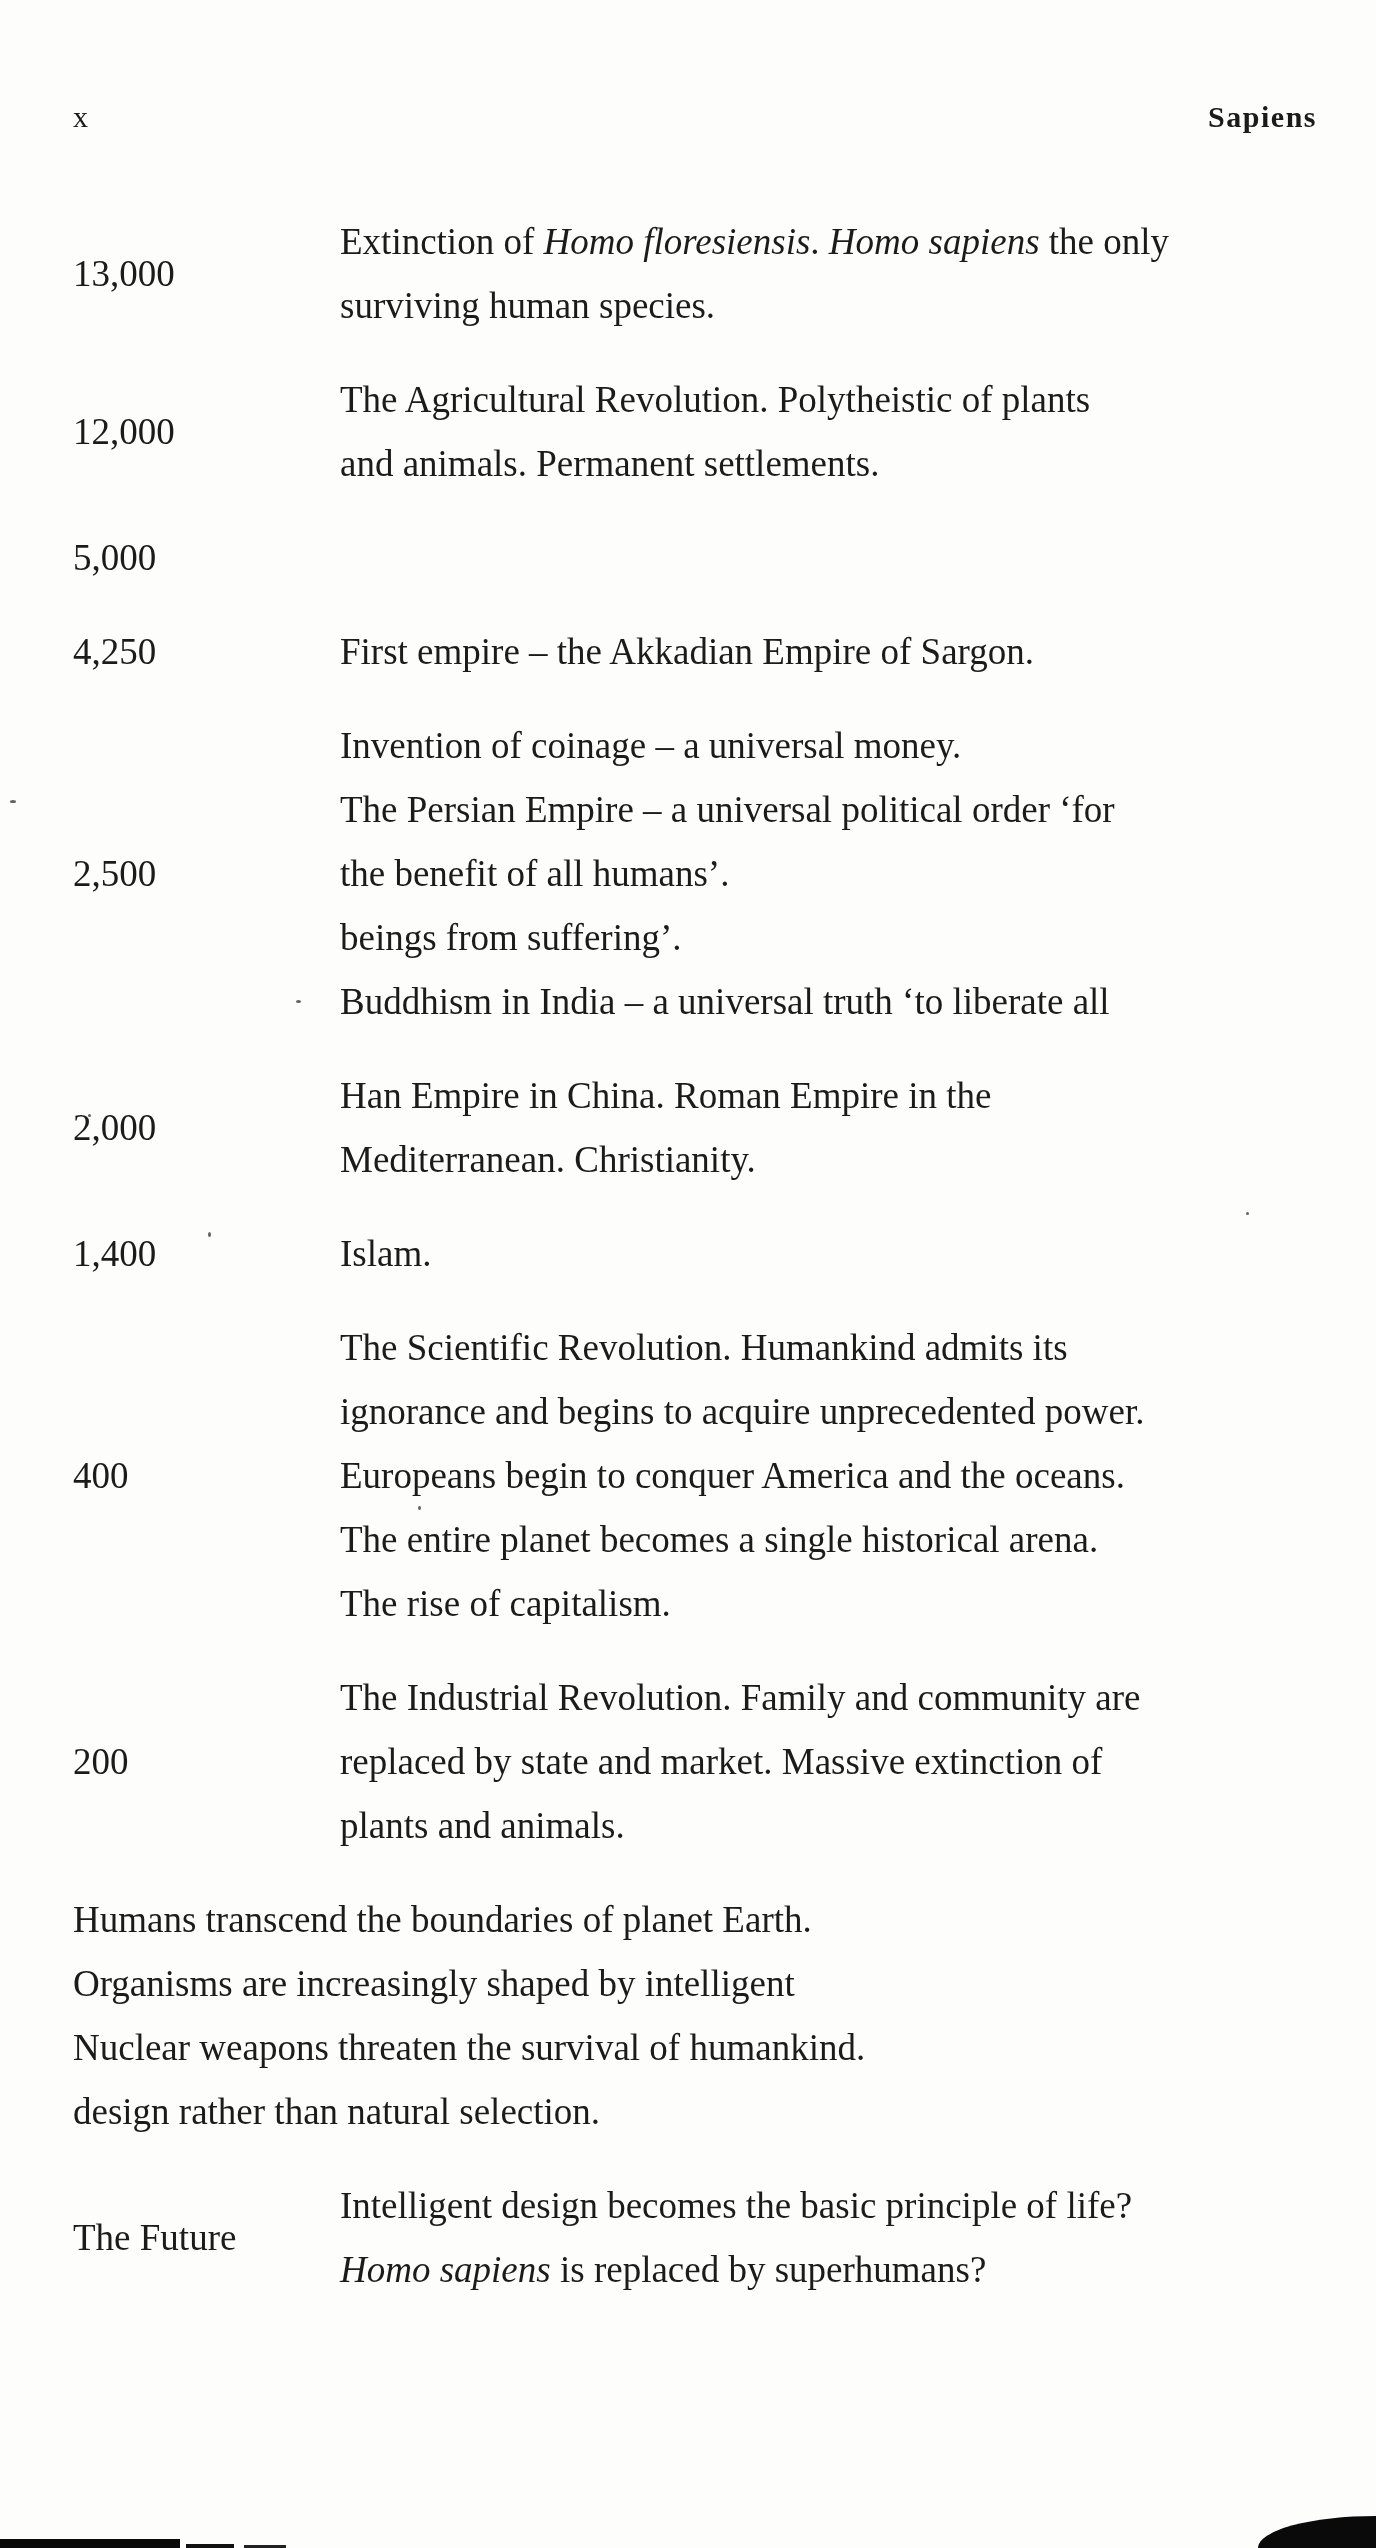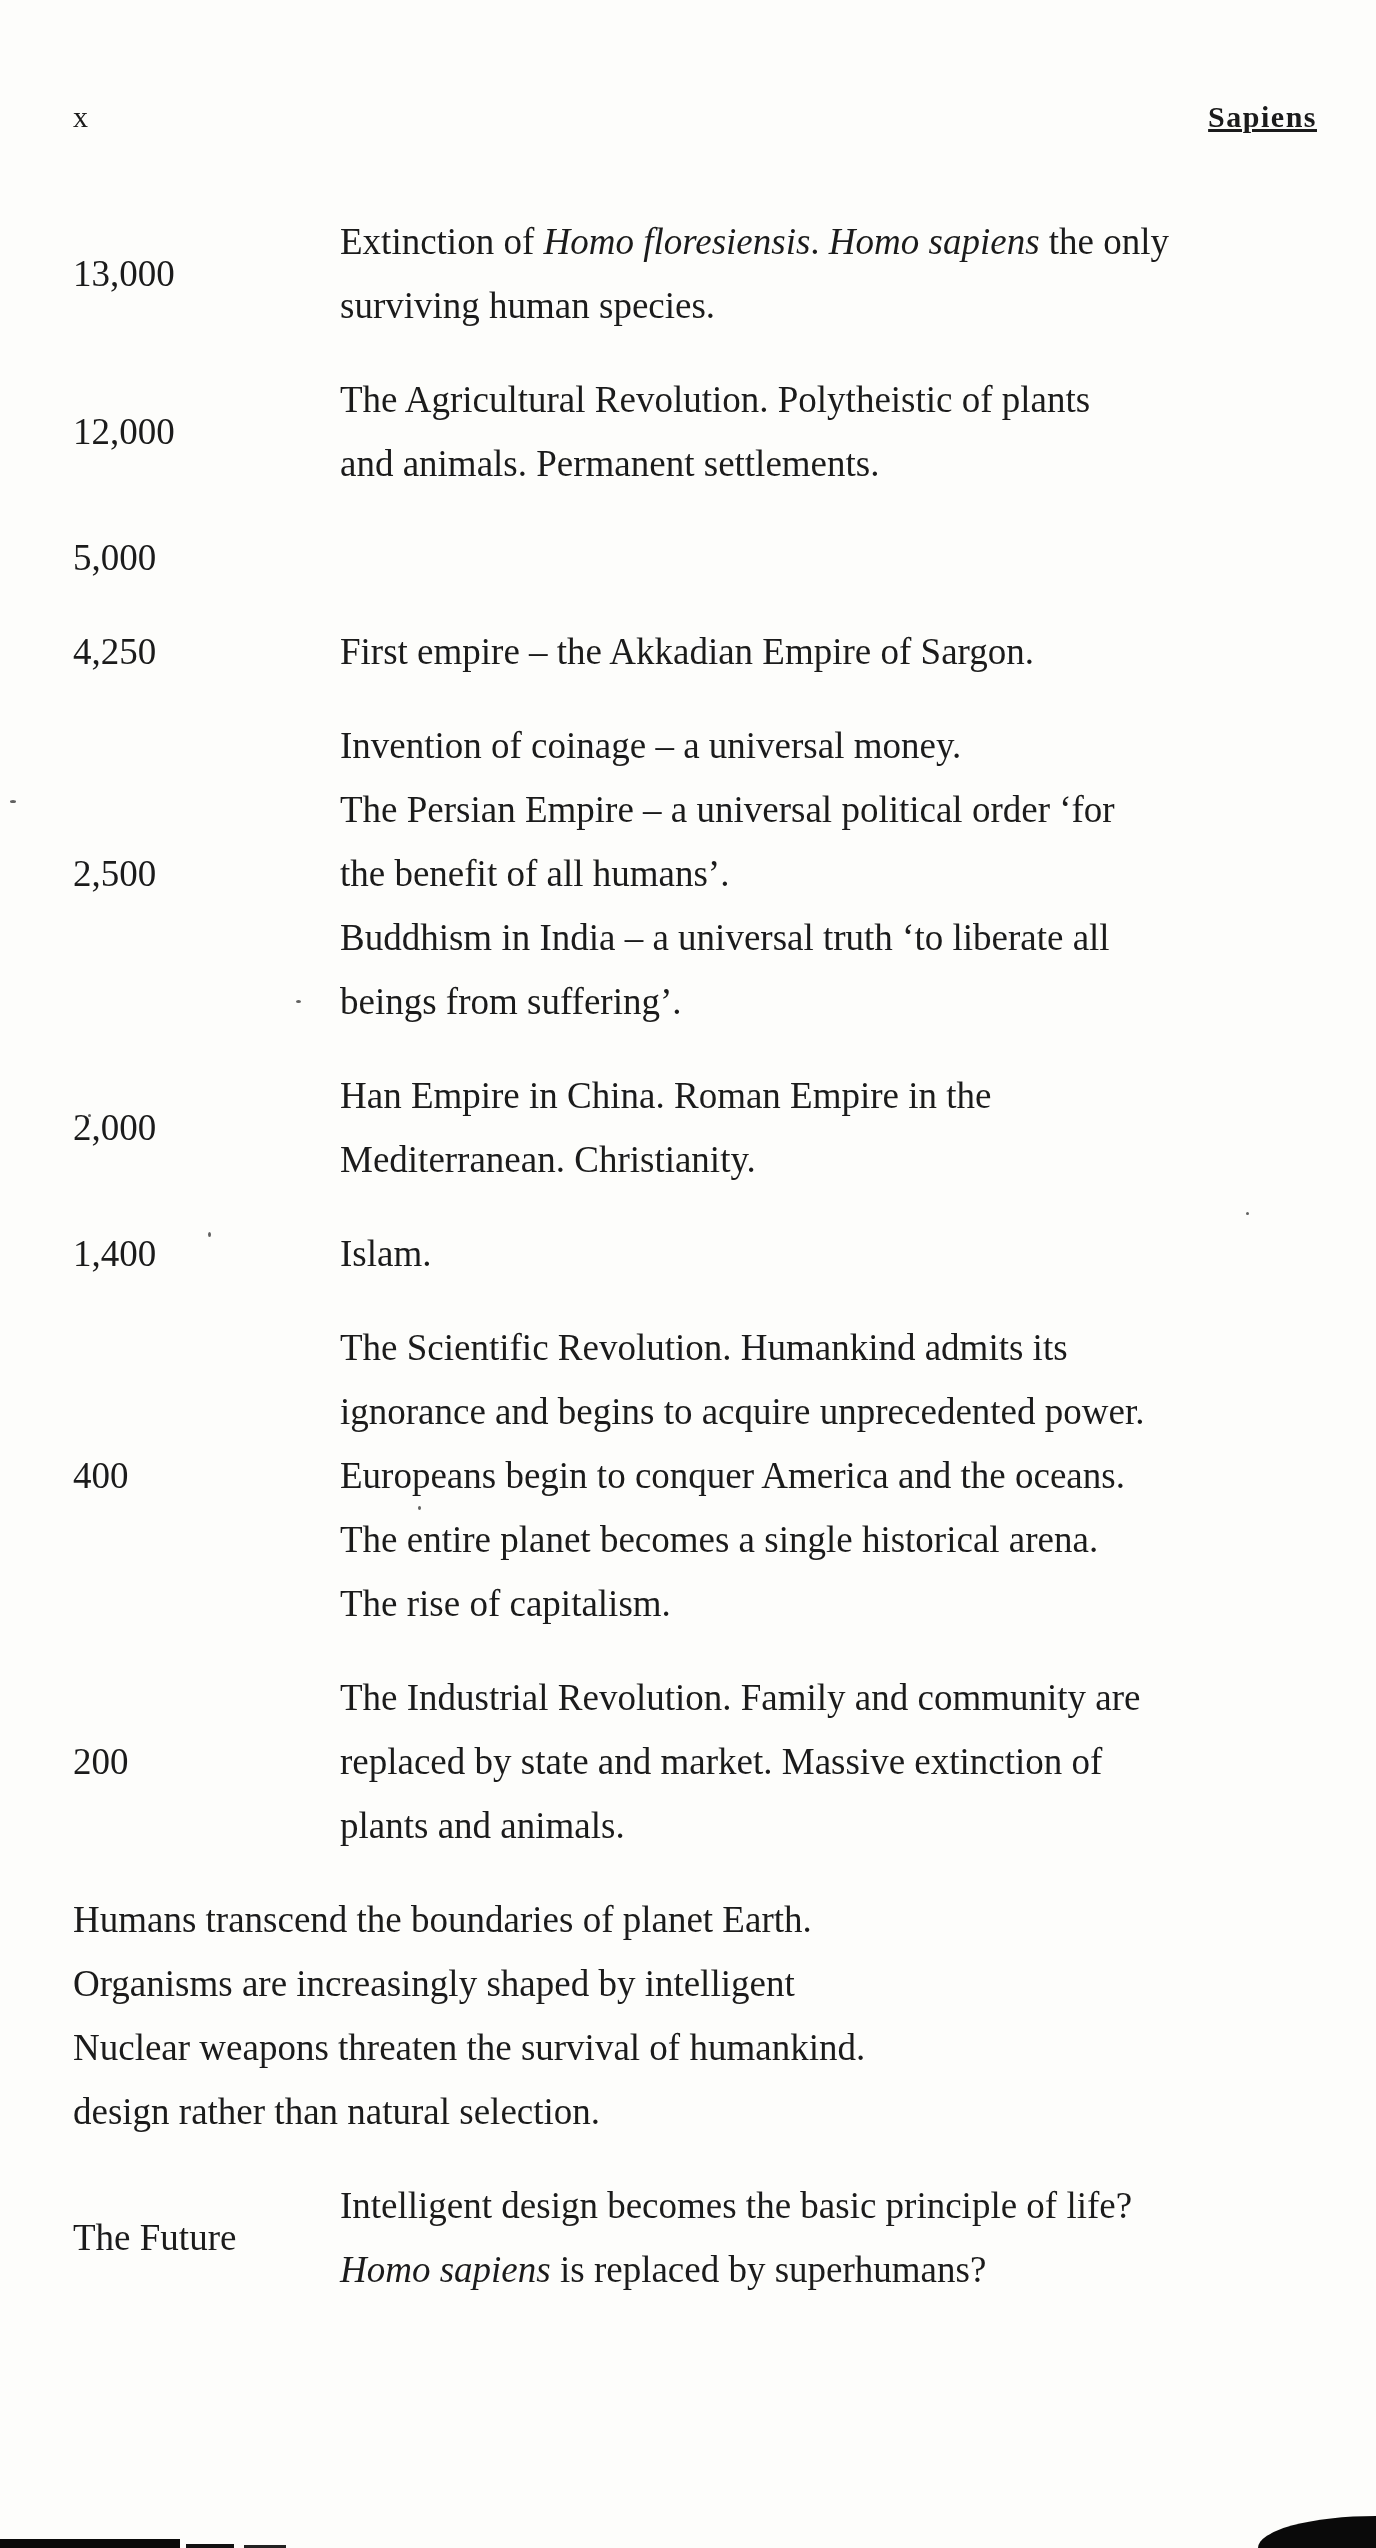--- a/index.html
+++ b/index.html
@@ -28,21 +28,20 @@
   }
   .page-number {
     font-size: 30px;
     letter-spacing: 1px;
   }
   .running-title {
     font-size: 30px;
     font-weight: 600;
     letter-spacing: 1.5px;
     margin-right: 4px;
-    text-decoration: underline;
   }
   .timeline { display: block; }
   .entry {
     display: flex;
     align-items: center;
     margin-bottom: 30px;
   }
   .entry-year {
     flex: 0 0 267px;
     font-size: 37px;
@@ -134,22 +133,22 @@
         <div class="entry-body">
           <div class="entry-line">First empire – the Akkadian Empire of Sargon.</div>
         </div>
       </div>
       <div class="entry">
         <div class="entry-year">2,500</div>
         <div class="entry-body">
           <div class="entry-line">Invention of coinage – a universal money.</div>
           <div class="entry-line">The Persian Empire – a universal political order ‘for</div>
           <div class="entry-line">the benefit of all humans’.</div>
+          <div class="entry-line">beings from suffering’.</div>
           <div class="entry-line">Buddhism in India – a universal truth ‘to liberate all</div>
-          <div class="entry-line">beings from suffering’.</div>
         </div>
       </div>
       <div class="entry">
         <div class="entry-year">2,000</div>
         <div class="entry-body">
           <div class="entry-line">Han Empire in China. Roman Empire in the</div>
           <div class="entry-line">Mediterranean. Christianity.</div>
         </div>
       </div>
       <div class="entry">

